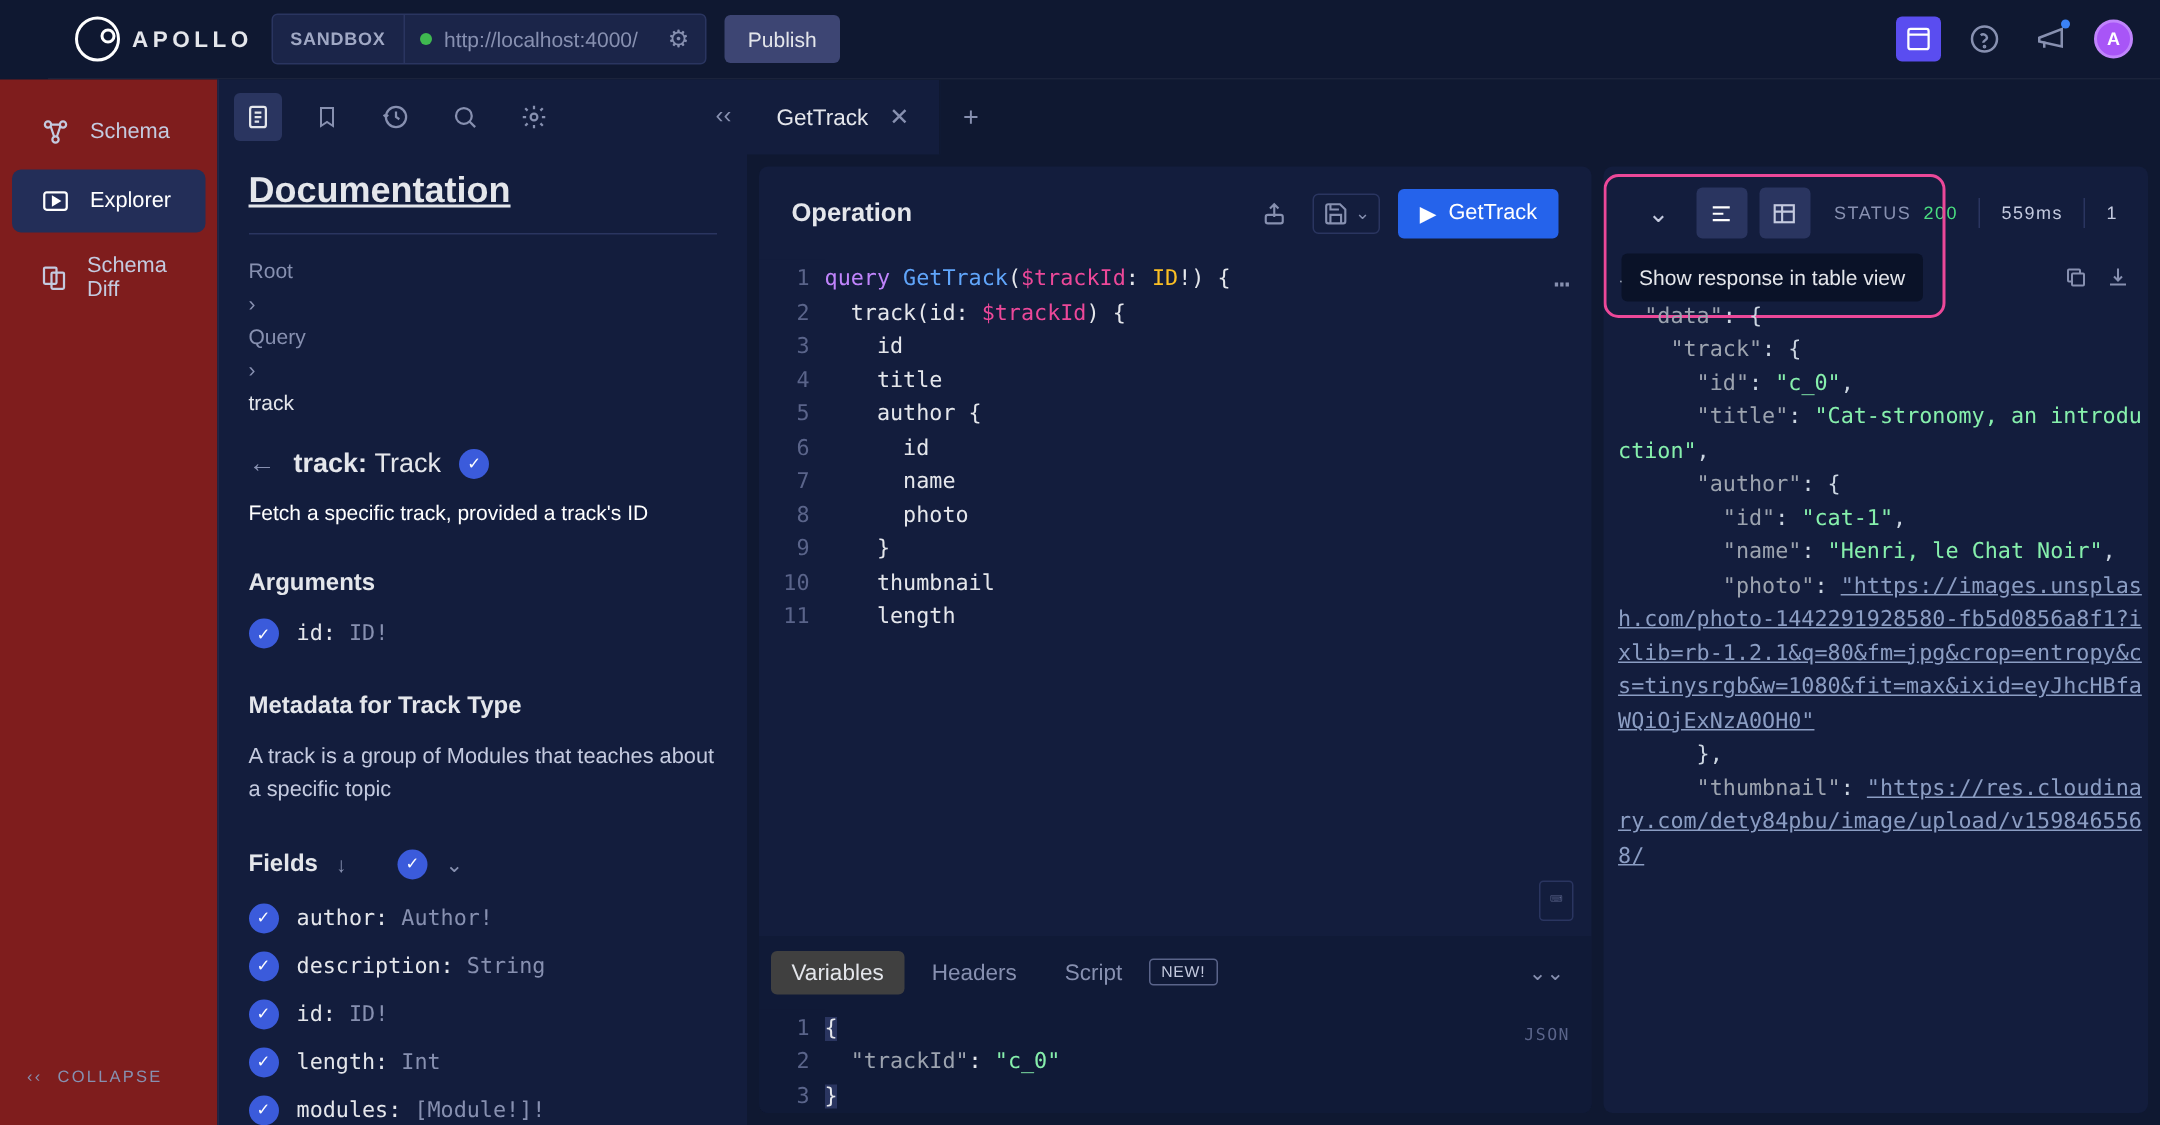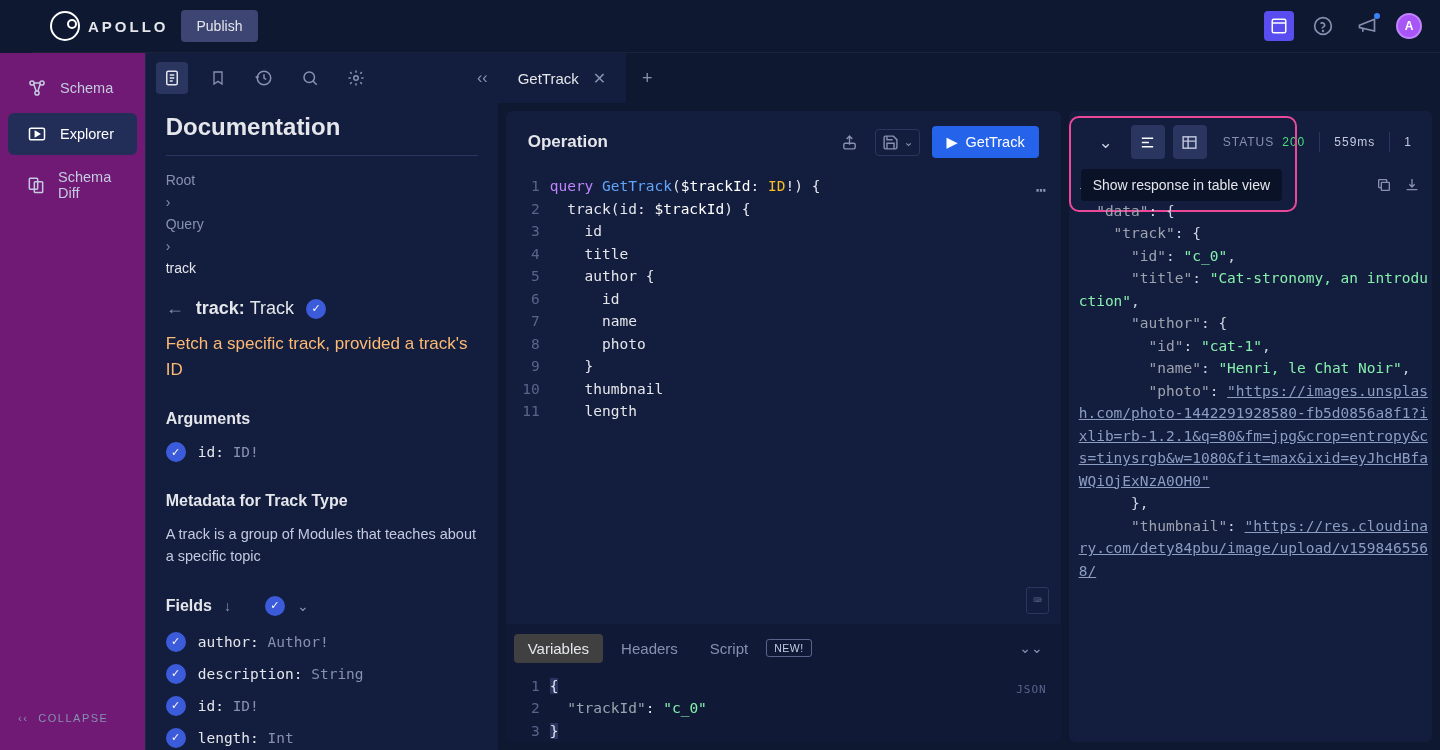--- a/index.html
+++ b/index.html
@@ -16,40 +16,40 @@
   .gear-btn { padding: 0 10px; color: #8790b0; cursor: pointer; font-size: 16px; }
   .publish-btn { background: #3d4573; color: #e4e6eb; border: none; padding: 8px 16px; border-radius: 4px; font-size: 14px; font-weight: 500; cursor: pointer; }
   .hdr-right { margin-left: auto; display: flex; align-items: center; gap: 14px; }
   .hdr-icon { width: 30px; height: 30px; display: flex; align-items: center; justify-content: center; color: #8790b0; font-size: 18px; cursor: pointer; border-radius: 4px; position: relative; }
   .hdr-icon.active { background: #5a4df0; color: #fff; }
   .avatar { width: 26px; height: 26px; border-radius: 50%; background: #a855f7; border: 2px solid #c084fc; display: flex; align-items: center; justify-content: center; font-size: 12px; font-weight: 600; color: #fff; }
   .notify-dot { position: absolute; top: 2px; right: 2px; width: 6px; height: 6px; background: #3b82f6; border-radius: 50%; }
 
   .shell { display: flex; height: 697px; }
   
-  .sidenav { width: 164px; background: #701a75; padding: 12px 0; display: flex; flex-direction: column; }
+  .sidenav { width: 164px; background: #7f1d1d; padding: 12px 0; display: flex; flex-direction: column; }
   .nav-item { display: flex; align-items: center; gap: 12px; padding: 10px 18px; color: #c4cadf; font-size: 14.5px; cursor: pointer; border-radius: 6px; margin: 2px 8px; }
   .nav-item.active { background: #232e58; color: #fff; }
   .nav-icon { width: 22px; height: 22px; display: flex; align-items: center; justify-content: center; font-size: 17px; }
   .collapse { margin-top: auto; display: flex; align-items: center; gap: 10px; padding: 14px 18px; font-size: 11px; letter-spacing: 1.5px; color: #8790b0; cursor: pointer; }
 
   .docs { width: 400px; background: #131d3d; border-left: 1px solid #1e2749; display: flex; flex-direction: column; }
   .docs-toolbar { height: 50px; display: flex; align-items: center; padding: 0 10px; gap: 14px; }
   .tb-icon { width: 32px; height: 32px; display: flex; align-items: center; justify-content: center; color: #8790b0; font-size: 18px; border-radius: 4px; cursor: pointer; }
   .tb-icon.active { background: #2a3560; color: #e4e6eb; }
   .tb-collapse { margin-left: auto; color: #8790b0; cursor: pointer; font-size: 16px; }
   .docs-body { padding: 10px 20px 20px; overflow-y: auto; flex: 1; }
-  .docs-title { font-size: 24px; font-weight: 600; margin-bottom: 16px; border-bottom: 1px solid #2a3560; padding-bottom: 14px; }
+  .docs-title { font-size: 24px; font-weight: 600; margin-bottom: 16px; border-bottom: 1px solid #2a3560; padding-bottom: 14px; text-decoration: underline; }
   .breadcrumb { display: flex; gap: 6px; color: #8790b0; font-size: 14px; margin-bottom: 22px; flex-direction: column; }
   .breadcrumb .cur { color: #e4e6eb; }
   .item-head { display: flex; align-items: center; gap: 12px; margin-bottom: 12px; }
   .back-arrow { color: #8790b0; font-size: 18px; cursor: pointer; }
   .item-title { font-size: 18px; font-weight: 600; }
   .check-badge { width: 20px; height: 20px; background: #3b5bdb; border-radius: 50%; display: inline-flex; align-items: center; justify-content: center; font-size: 11px; color: #fff; }
-  .desc { color: #fdba74; font-size: 17px; margin-bottom: 28px; line-height: 1.5; }
+  .desc { color: #ffffff; font-size: 14px; margin-bottom: 28px; line-height: 1.5; }
   .section-h { font-size: 16px; font-weight: 600; margin-bottom: 14px; display: flex; align-items: center; gap: 10px; }
   .field-row { display: flex; align-items: center; gap: 12px; margin-bottom: 12px; }
   .field-sig { font-family: "Menlo", monospace; font-size: 14.5px; }
   .field-name { color: #e4e6eb; }
   .field-type { color: #8790b0; }
   .meta-text { color: #c4cadf; font-size: 14.5px; margin-bottom: 28px; line-height: 1.5; }
   .fields-h { display: flex; align-items: center; gap: 12px; margin-bottom: 16px; }
 
   .main { flex: 1; display: flex; flex-direction: column; background: #0f1831; }
   .tabbar { height: 50px; display: flex; align-items: center; }
@@ -64,21 +64,21 @@
   .op-btn { color: #8790b0; font-size: 18px; cursor: pointer; width: 28px; display: flex; justify-content: center; }
   .save-grp { display: flex; align-items: center; border: 1px solid #2a3560; border-radius: 4px; padding: 4px 6px; gap: 4px;}
   .run-btn { background: #2563eb; color: #fff; padding: 8px 14px; border: none; border-radius: 4px; font-size: 14.5px; font-weight: 500; display: flex; align-items: center; gap: 8px; cursor: pointer; }
   
   .editor { flex: 1; display: flex; font-family: "Menlo", monospace; font-size: 14.5px; line-height: 22.5px; position: relative; overflow: hidden; }
   .gutter { width: 44px; padding-top: 2px; text-align: right; padding-right: 10px; color: #5a648a; user-select: none; background: #131d3d; }
   .gutter.light { background: #101a37; }
   .code { padding-top: 2px; flex: 1; white-space: pre; color: #e4e6eb; }
   .kw { color: #c084fc; }
   .fn { color: #60a5fa; }
-  .var { color: #ffffff; }
+  .var { color: #ec4899; }
   .ty { color: #fbbf24; }
   .str { color: #86efac; }
   .prop { color: #9ca3af; }
   .ed-dots { position: absolute; right: 12px; top: 6px; color: #8790b0; letter-spacing: 2px; cursor: pointer; font-size: 18px; }
   .kb-icon { position: absolute; right: 12px; bottom: 10px; color: #5a648a; font-size: 14px; border: 1px solid #2a3560; padding: 1px 6px; border-radius: 3px;}
   
   .vars-panel { background: #101a37; display: flex; flex-direction: column; }
   .vars-tabs { display: flex; align-items: center; padding: 10px 8px; gap: 4px; }
   .vtab { padding: 6px 14px; border-radius: 4px; color: #8790b0; cursor: pointer; font-size: 15px; }
   .vtab.active { background: #404040; color: #e4e6eb; }
@@ -105,20 +105,28 @@
   .resp-actions { position: absolute; right: 12px; top: 4px; display: flex; gap: 12px; color: #8790b0; }
   .sortarrow { color: #8790b0; font-size: 14px; }
 </style>
 </head>
 <body>
 
 <div class="header">
   <div class="logo">
     <div class="logo-circle"></div>
     <span>APOLLO</span>
+  </div>
+  <div class="env-badge">
+    <div class="sandbox-label">SANDBOX</div>
+    <div class="url-area">
+      <span class="status-dot"></span>
+      <span>http://localhost:4000/</span>
+    </div>
+    <span class="gear-btn">⚙</span>
   </div>
   <button class="publish-btn">Publish</button>
   <div class="hdr-right">
     <div class="hdr-icon active">
       <svg width="18" height="18" viewBox="0 0 24 24" fill="none" stroke="currentColor" stroke-width="2">
           <rect x="3" y="3" width="18" height="18" rx="2"></rect>
           <path d="M3 8h18"></path>
         </svg>
     </div>
     <div class="hdr-icon">

